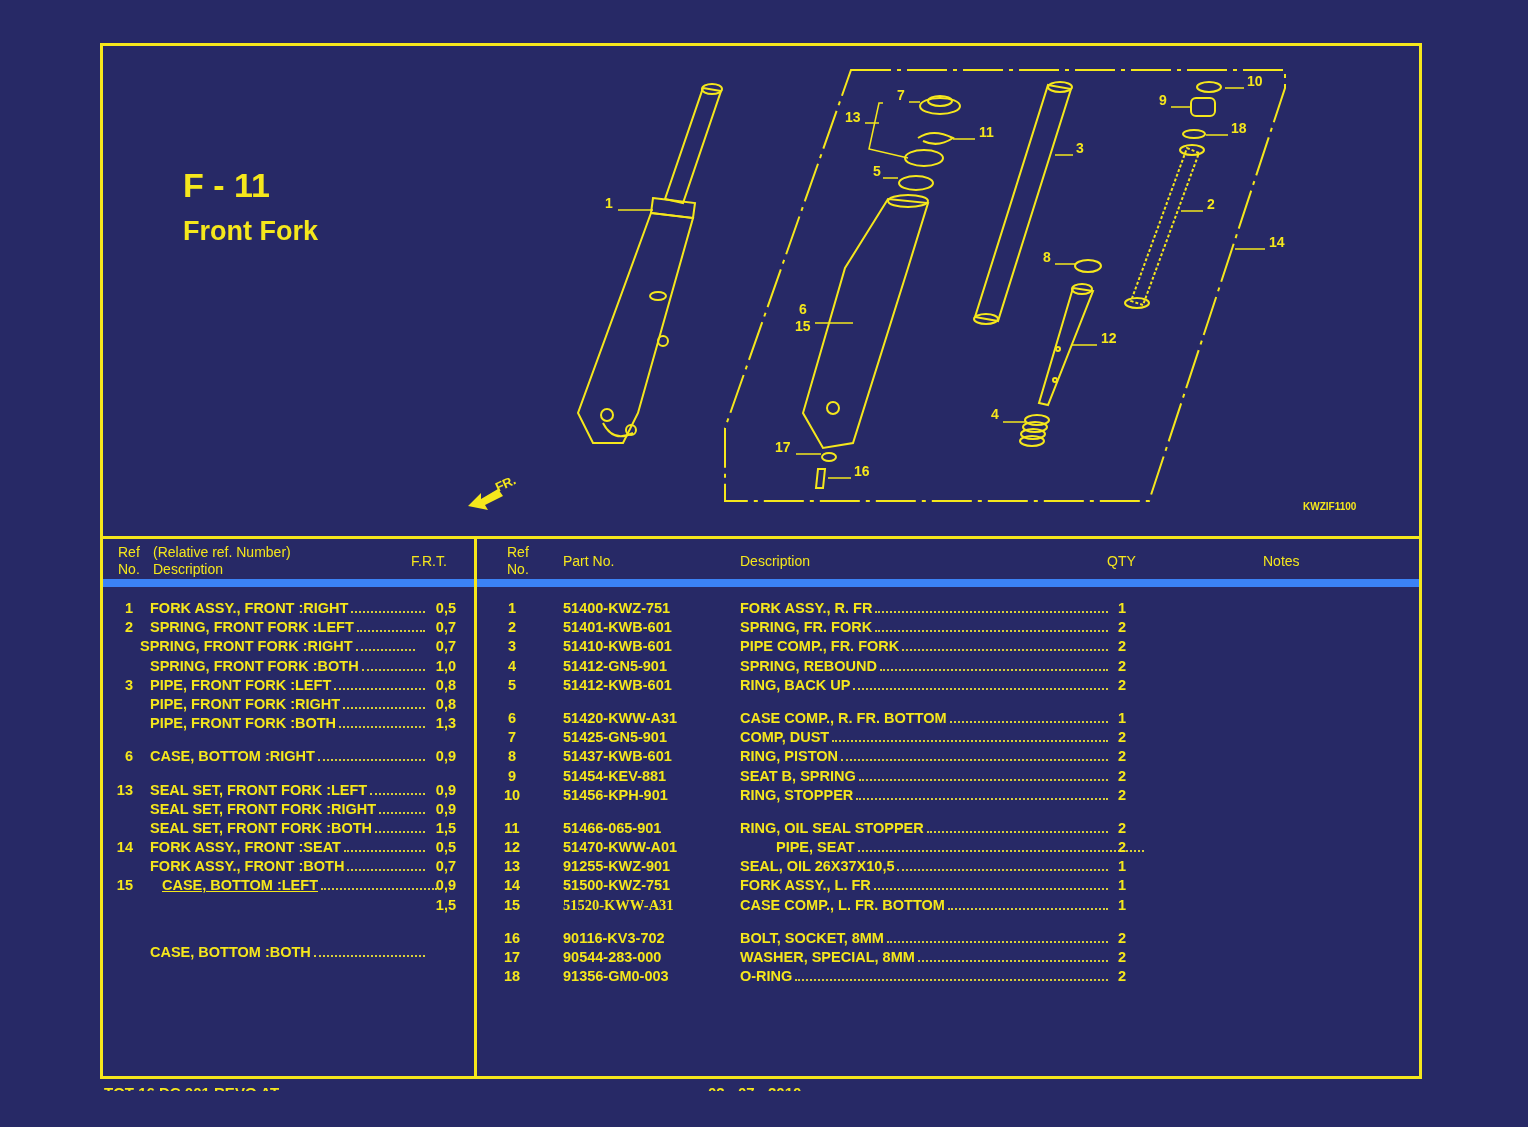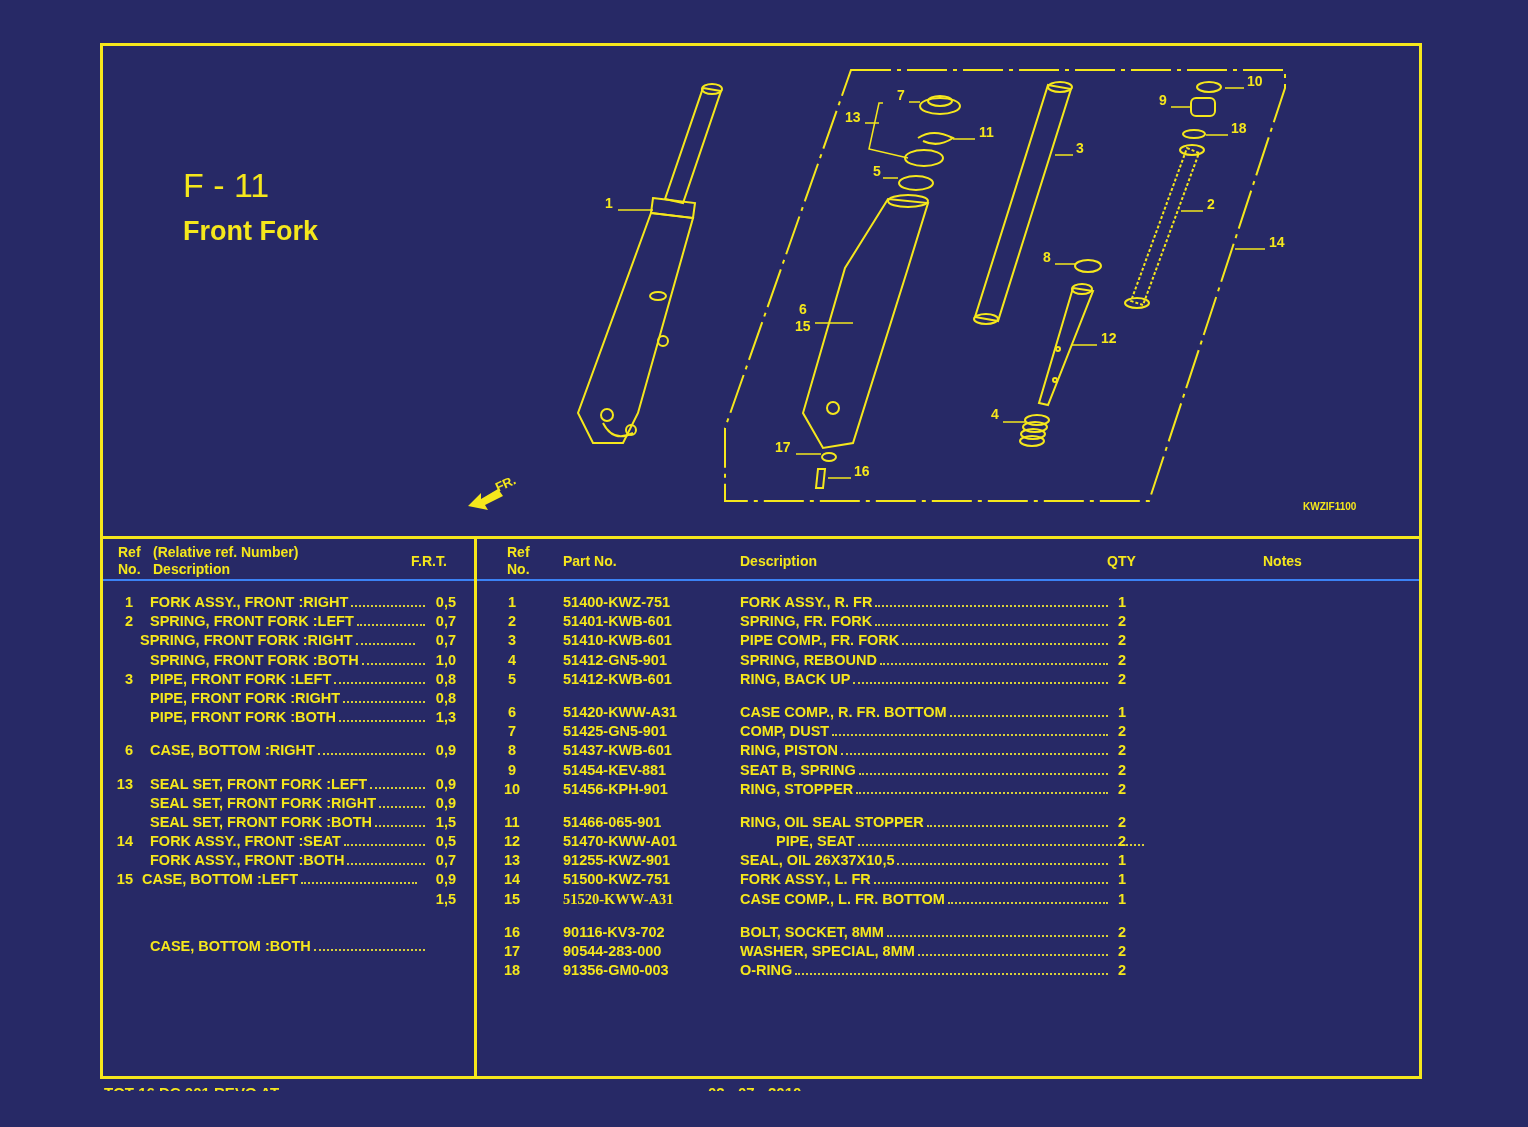--- a/index.html
+++ b/index.html
@@ -17,21 +17,21 @@
       width: 1316px; height: 1030px;
       border: 3px solid #f5e71c;
     }
     .diagram-area {
       position: absolute; left: 0; top: 0;
       width: 1316px; height: 490px;
       border-bottom: 3px solid #f5e71c;
     }
     .title-code {
       position: absolute; left: 80px; top: 120px;
-      font-size: 34px; font-weight: normal;
+      font-size: 34px; font-weight: bold;
     }
     .title-name {
       position: absolute; left: 80px; top: 170px;
       font-size: 27px; font-weight: bold;
     }
     .diagram-svg { position: absolute; left: 0; top: 0; }
     .diagram-code {
       position: absolute; left: 1176px; top: 455px;
       font-size: 10px; font-weight: bold; margin-left: 24px;
     }
@@ -42,23 +42,23 @@
       position: absolute; left: 0; top: 493px;
       width: 371px; height: 537px;
       border-right: 3px solid #f5e71c;
     }
     .right-table {
       position: absolute; left: 374px; top: 493px;
       width: 942px; height: 537px;
     }
     .thead {
       height: 40px;
-      border-bottom: 2px solid #3b82f6;
+      border-bottom: 8px solid #3b82f6;
       position: relative;
-      font-size: 14px; font-weight: bold;
+      font-size: 14px; font-weight: normal;
     }
     .thead .h { position: absolute; line-height: 17px; }
     .rows { position: relative; padding-top: 12px; }
     .row {
       position: relative; height: 19.2px;
       font-size: 14.5px; font-weight: bold;
       white-space: nowrap;
     }
     .row.gap { margin-top: 14px; }
     .row .c { position: absolute; top: 0; line-height: 19px; }
@@ -305,21 +305,21 @@
         <div class="row">
           <span class="c" style="left:0;width:30px;text-align:right;"></span>
           <div class="desc-wrap" style="left:47px;width:275px;">
             <span class="txt">FORK ASSY., FRONT :BOTH</span>
             <span class="fill"></span>
           </div>
           <span class="c" style="left:326px;width:27px;text-align:right;">0,7</span>
         </div>
         <div class="row">
           <span class="c" style="left:0;width:30px;text-align:right;">15</span>
-          <div class="desc-wrap" style="left:39px;width:275px;">
+          <div class="desc-wrap" style="left:59px;width:275px;text-decoration:underline;">
             <span class="txt">CASE, BOTTOM :LEFT</span>
             <span class="fill"></span>
           </div>
           <span class="c" style="left:326px;width:27px;text-align:right;">0,9</span>
         </div>
         <div class="row">
           <span class="c" style="left:0;width:30px;text-align:right;"></span>
           <div class="desc-wrap" style="left:47px;width:275px;margin-top:47px;">
             <span class="txt">CASE, BOTTOM :BOTH</span>
             <span class="fill"></span>

